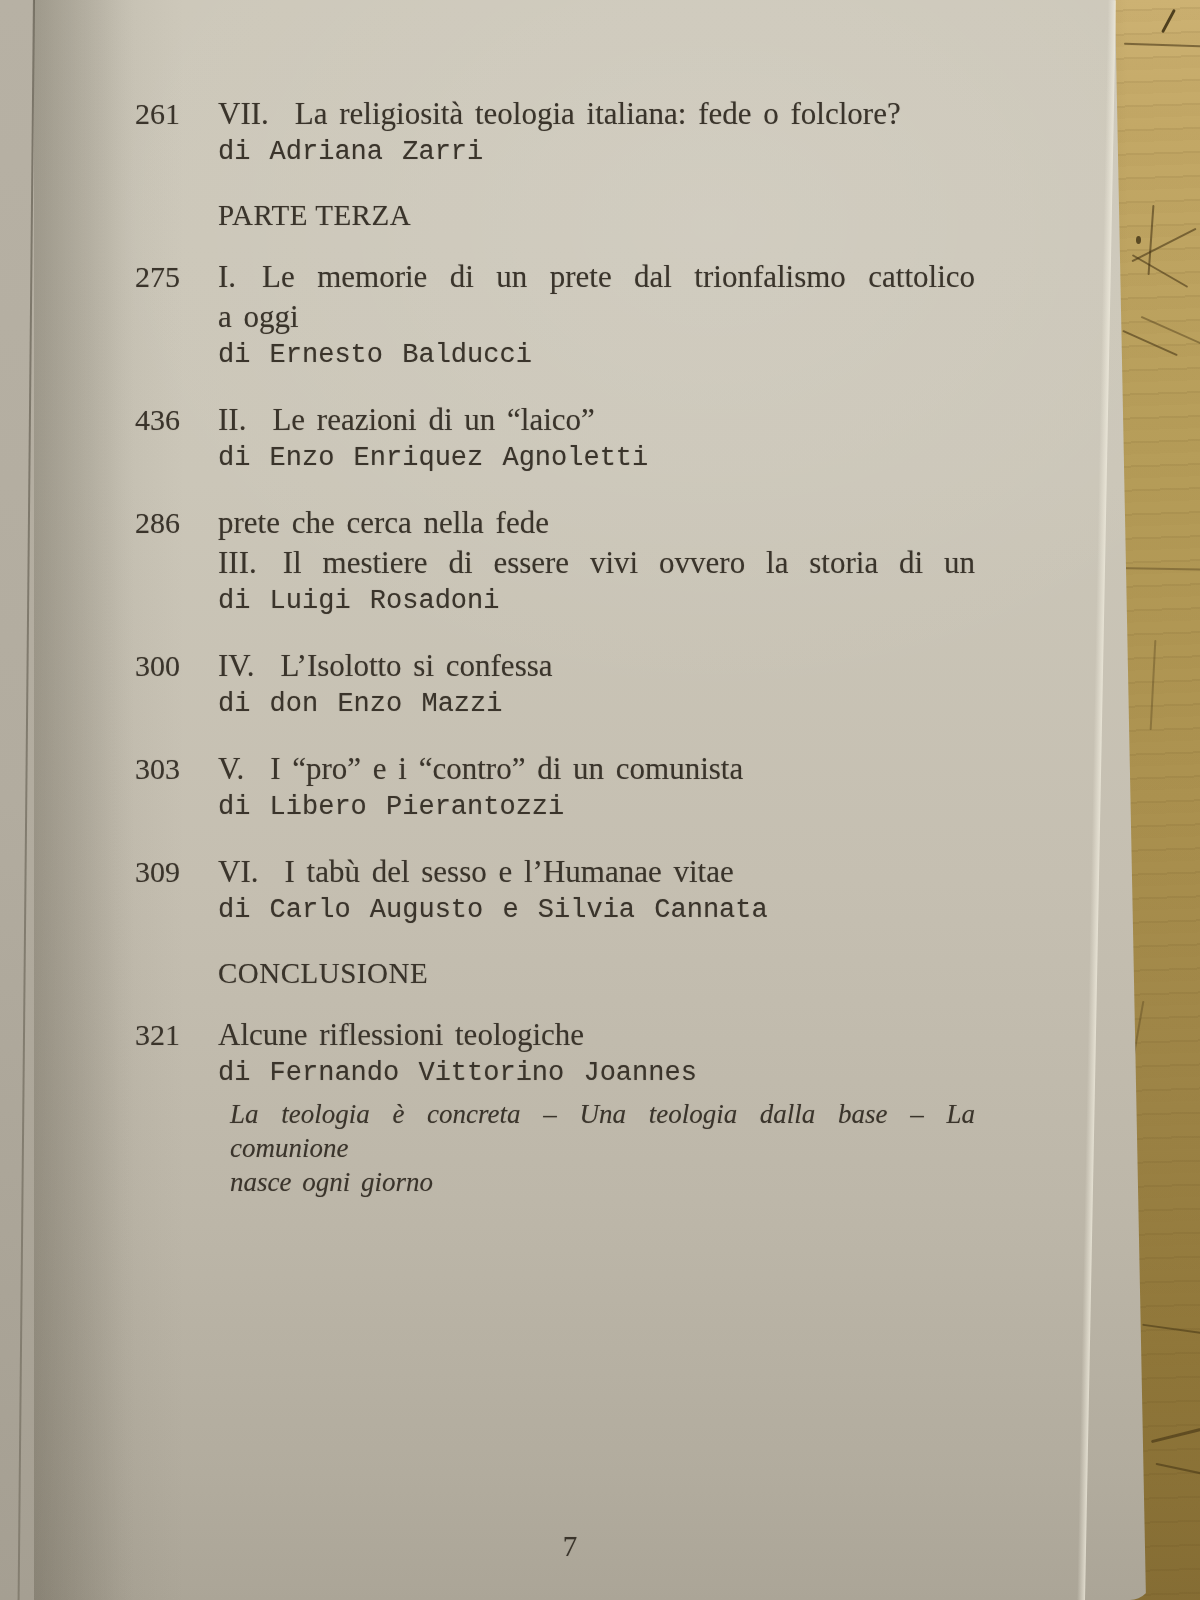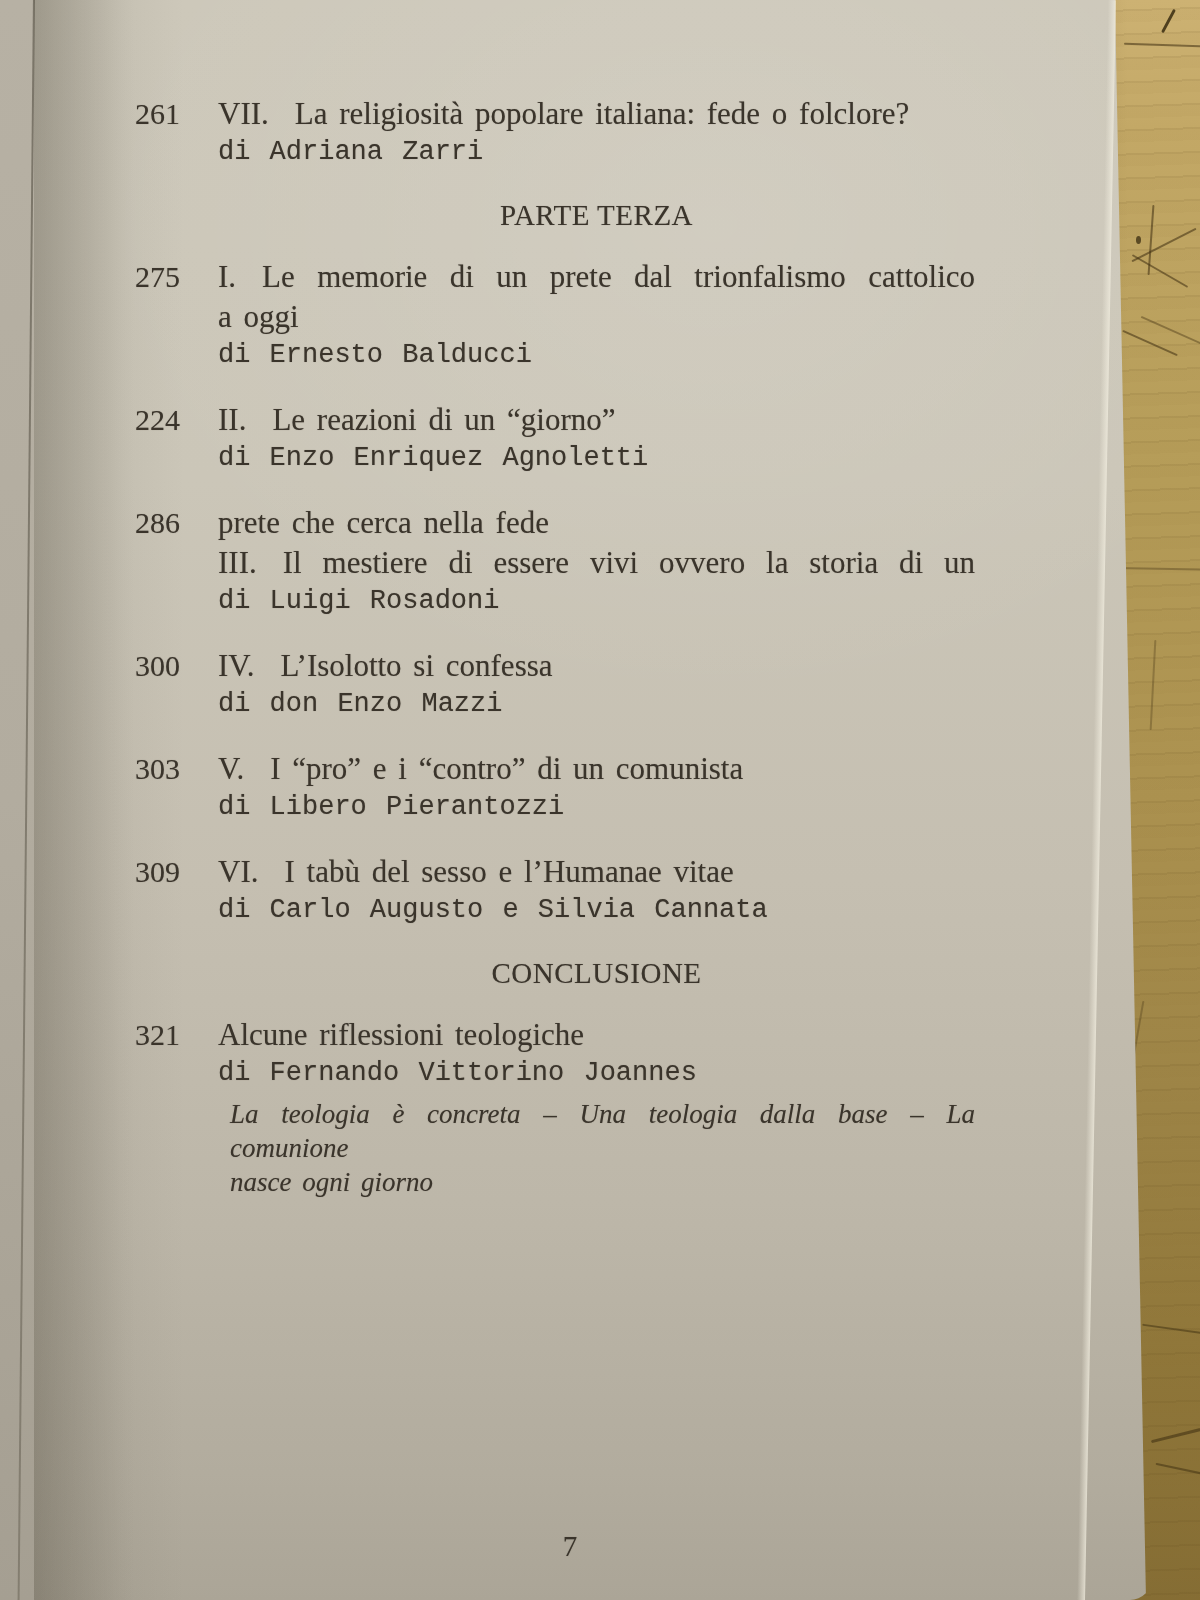--- a/index.html
+++ b/index.html
@@ -69,21 +69,21 @@
     background: linear-gradient(90deg, rgba(86,80,66,0.22), rgba(86,80,66,0.10) 55%, rgba(0,0,0,0));
   }
   
   .toc {
     position: absolute; left: 135px; top: 94px;
     width: 840px;
     color: #3a342b;
     text-shadow: 0 0 1px rgba(58,52,43,0.35);
   }
   .entry { display: flex; margin-bottom: 30px; }
-  .heading-row { margin-top: 20px; margin-bottom: 24px; text-align: center; }
+  .heading-row { margin-top: 20px; margin-bottom: 24px; }
   .num { flex: 0 0 83px; width: 83px; font-size: 30px; line-height: 40px; }
   .body { width: 757px; }
   .title-line {
     font-size: 31px; line-height: 40px;
     text-align: justify; word-spacing: 4px;
   }
   .title-line.fill { text-align-last: justify; }
   .numeral { margin-right: 26px; }
   .it { }
   .byline { font-size: 27px; line-height: 30px; margin-top: 3px; word-spacing: 3px; font-family: Liberation Mono, monospace; }
@@ -121,42 +121,42 @@
 
 <div class="page">
   <div class="facing-strip"></div>
   <div class="crease"></div>
   <div class="gutter-shadow"></div>
 
   <div class="toc">
       <div class="entry">
         <div class="num">261</div>
         <div class="body">
-          <div class="title-line"><span class="numeral">VII.</span><span>La religiosità popolare italiana: fede o folclore?</span></div>
+          <div class="title-line"><span class="numeral">VII.</span><span>La religiosità teologia italiana: fede o folclore?</span></div>
           <div class="byline">di Adriana Zarri</div>
         </div>
       </div>
       <div class="entry heading-row">
         <div class="num"></div>
         <div class="body">
           <div class="heading">PARTE TERZA</div>
         </div>
       </div>
       <div class="entry">
         <div class="num">275</div>
         <div class="body">
           <div class="title-line fill"><span class="numeral">I.</span><span>Le memorie di un prete dal trionfalismo cattolico</span></div>
           <div class="title-line"><span>a oggi</span></div>
           <div class="byline">di Ernesto Balducci</div>
         </div>
       </div>
       <div class="entry">
-        <div class="num">224</div>
-        <div class="body">
-          <div class="title-line"><span class="numeral">II.</span><span>Le reazioni di un “giorno”</span></div>
+        <div class="num">436</div>
+        <div class="body">
+          <div class="title-line"><span class="numeral">II.</span><span>Le reazioni di un “laico”</span></div>
           <div class="byline">di Enzo Enriquez Agnoletti</div>
         </div>
       </div>
       <div class="entry">
         <div class="num">286</div>
         <div class="body">
           <div class="title-line"><span>prete che cerca nella fede</span></div>
           <div class="title-line fill"><span class="numeral">III.</span><span>Il mestiere di essere vivi ovvero la storia di un</span></div>
           <div class="byline">di Luigi Rosadoni</div>
         </div>

